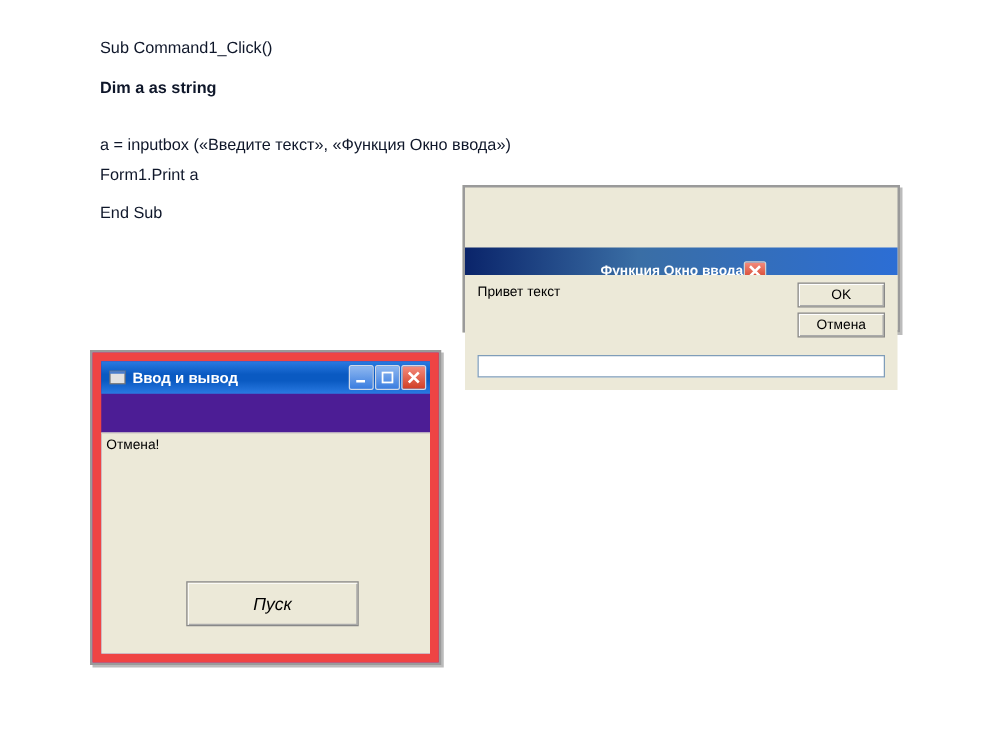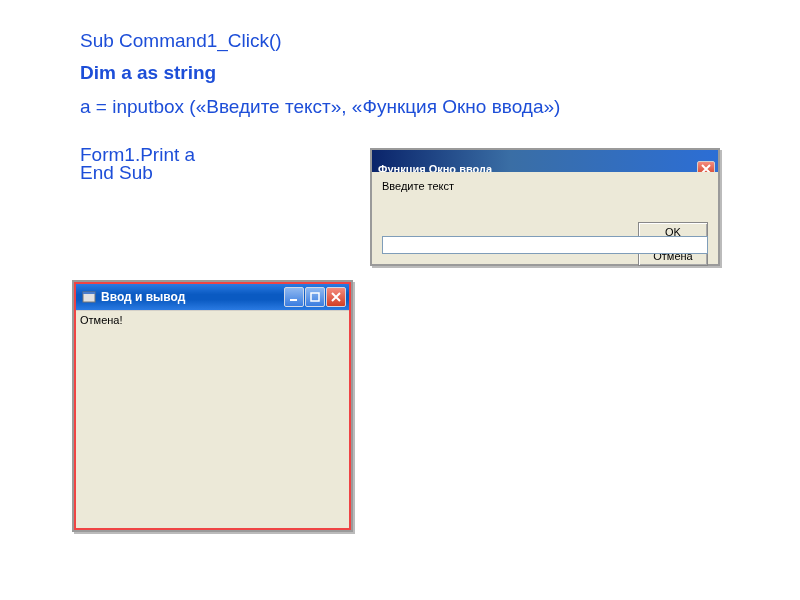--- a/index.html
+++ b/index.html
@@ -7,48 +7,49 @@
     margin: 0;
     width: 800px;
     height: 600px;
     background: #ffffff;
     font-family: Arial, sans-serif;
     position: relative;
   }
   .code {
     position: absolute;
     left: 80px;
-    font-size: 19px;
-    color: #1d4ed8;
+    font-size: 13px;
+    color: #0f172a;
     font-family: Arial, sans-serif;
   }
   .l1 { top: 30px; }
   .l2 { top: 62px; font-weight: bold; }
-  .l3 { top: 96px; }
-  .l4 { top: 144px; }
+  .l3 { top: 108px; }
+  .l4 { top: 132px; }
   .l5 { top: 162px; }
 
   
   .inputbox {
     position: absolute;
     left: 370px;
     top: 148px;
     width: 350px;
     height: 118px;
     border: 2px solid #9a9a9a;
     background: #ece9d8;
     box-shadow: 2px 2px 0 #bbb;
   }
   .ib-titlebar {
     height: 22px;
     background: linear-gradient(to right, #0a246a, #3a6ea5 40%, #2c6ed5);
     display: flex;
     align-items: center;
-    justify-content: space-between;
+    justify-content: center;
     padding: 15px 3px 0 6px;
+    margin-top: 48px;
   }
   .ib-title {
     color: #fff;
     font-size: 11px;
     font-weight: bold;
     font-family: Tahoma, Arial, sans-serif;
   }
   .ib-close {
     width: 18px;
     height: 16px;
@@ -77,21 +78,20 @@
     position: absolute;
     right: 10px;
     width: 70px;
     height: 20px;
     background: #ece9d8;
     border: 1px solid #888;
     font-size: 11px;
     font-family: Tahoma, Arial, sans-serif;
     cursor: pointer;
     box-shadow: 1px 1px 0 #fff inset, -1px -1px 0 #aaa inset;
-    margin-top: 44px;
   }
   .ib-ok { top: 6px; }
   .ib-cancel { top: 30px; }
   .ib-input {
     position: absolute;
     left: 10px;
     bottom: 10px;
     width: 326px;
     height: 18px;
     border: 1px solid #7f9db9;
@@ -106,24 +106,25 @@
     left: 72px;
     top: 280px;
     width: 281px;
     height: 252px;
     border: 2px solid #9a9a9a;
     box-shadow: 2px 2px 0 #bbb;
   }
   .fw-frame {
     width: 100%;
     height: 100%;
-    border: 2px solid #ef4444;
+    border: 7px solid #ef4444;
     background: #4c1d95;
     display: flex;
     flex-direction: column;
+    gap: 31px;
   }
   .fw-titlebar {
     height: 26px;
     background: linear-gradient(to bottom, #2a7ae2, #0a5ac2 40%, #0a5ac2 60%, #2a7ae2);
     display: flex;
     align-items: center;
     justify-content: space-between;
     padding: 0 3px 0 6px;
   }
   .fw-left {
@@ -203,21 +204,21 @@
 <div class="inputbox">
   <div class="ib-titlebar">
     <span class="ib-title">Функция Окно ввода</span>
     <span class="ib-close">
       <svg width="10" height="10" viewBox="0 0 10 10">
         <path d="M1 1 L9 9 M9 1 L1 9" stroke="#fff" stroke-width="2" fill="none"></path>
       </svg>
     </span>
   </div>
   <div class="ib-body">
-    <div class="ib-prompt">Введите текст</div>
+    <div class="ib-prompt">Привет текст</div>
     <button class="ib-btn ib-ok">OK</button>
     <button class="ib-btn ib-cancel">Отмена</button>
     <input class="ib-input" type="text" value="" style="">
   </div>
 </div>
 
 <div class="formwin">
   <div class="fw-frame">
     <div class="fw-titlebar">
       <div class="fw-left">
@@ -242,15 +243,16 @@
         </span>
         <span class="fw-ctl fw-close">
           <svg width="10" height="10" viewBox="0 0 10 10">
               <path d="M1 1 L9 9 M9 1 L1 9" stroke="#fff" stroke-width="2" fill="none"></path>
             </svg>
         </span>
       </div>
     </div>
     <div class="fw-body">
       <div class="fw-text">Отмена!</div>
+      <button class="fw-run">Пуск</button>
     </div>
   </div>
 </div>
 
 </body></html>

